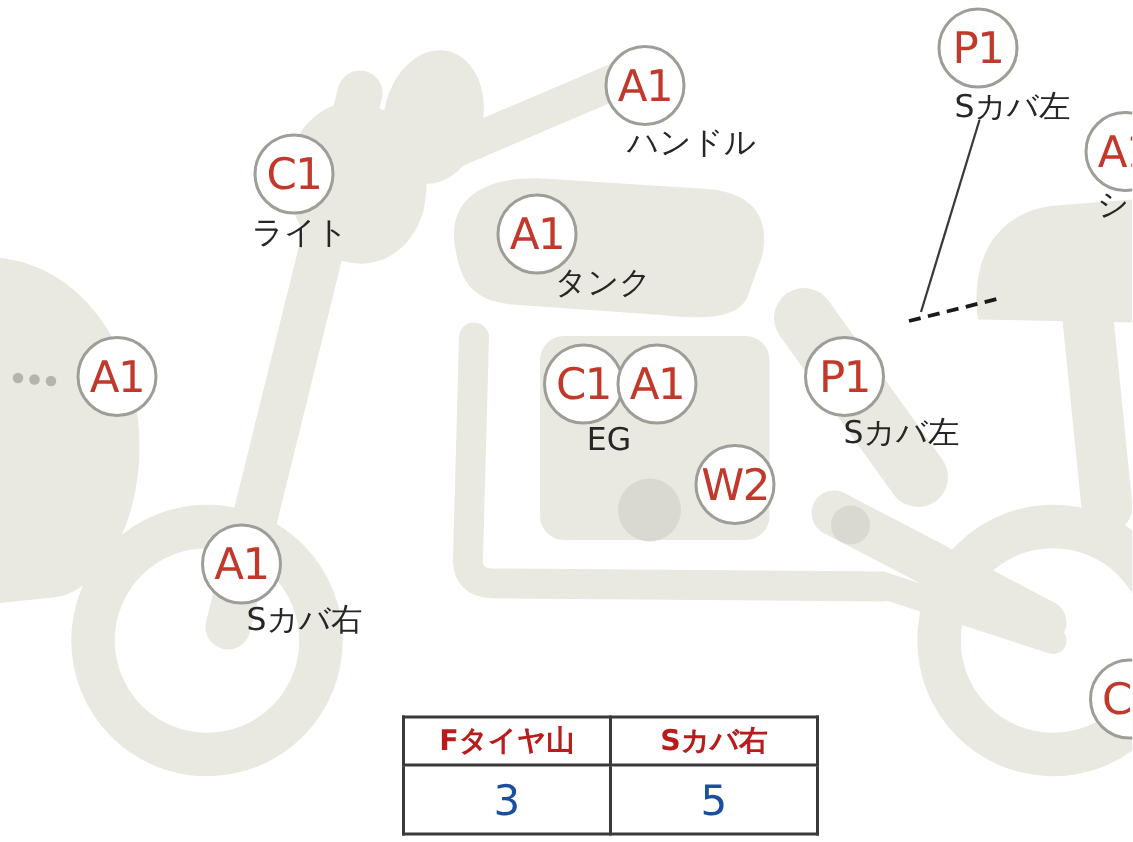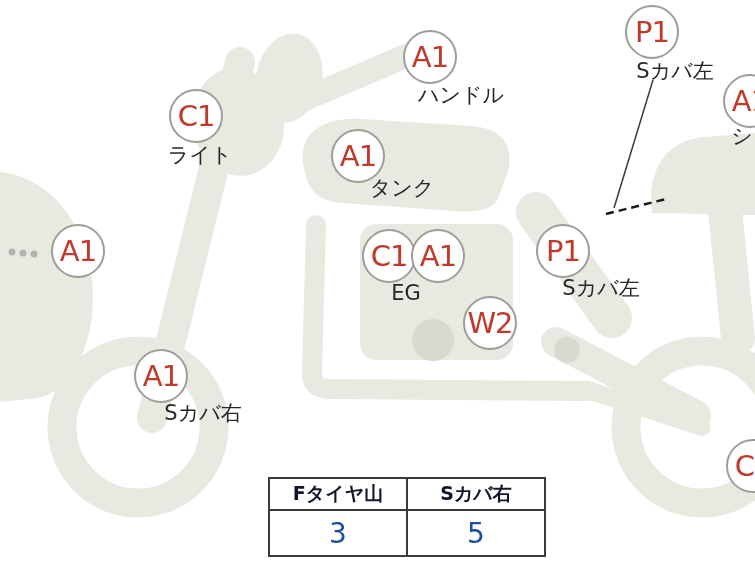--- a/index.html
+++ b/index.html
@@ -29,21 +29,21 @@
   .tire-table{
     position:absolute;left:268px;top:477px;z-index:3;
     border-collapse:collapse;background:#fff;
   }
   .tire-table th,.tire-table td{
     border:2px solid #3a3a3a;
     width:136px;text-align:center;vertical-align:middle;
     padding:0;
   }
   .tire-table th{
-    height:30px;font-size:19px;font-weight:600;color:#0f172a;
+    height:30px;font-size:19px;font-weight:600;color:#b91c1c;
   }
   .tire-table td{
     height:44px;font-size:28px;color:#1b4f9e;
   }
 </style>
 </head>
 <body>
 
 <div class="stage">
 

